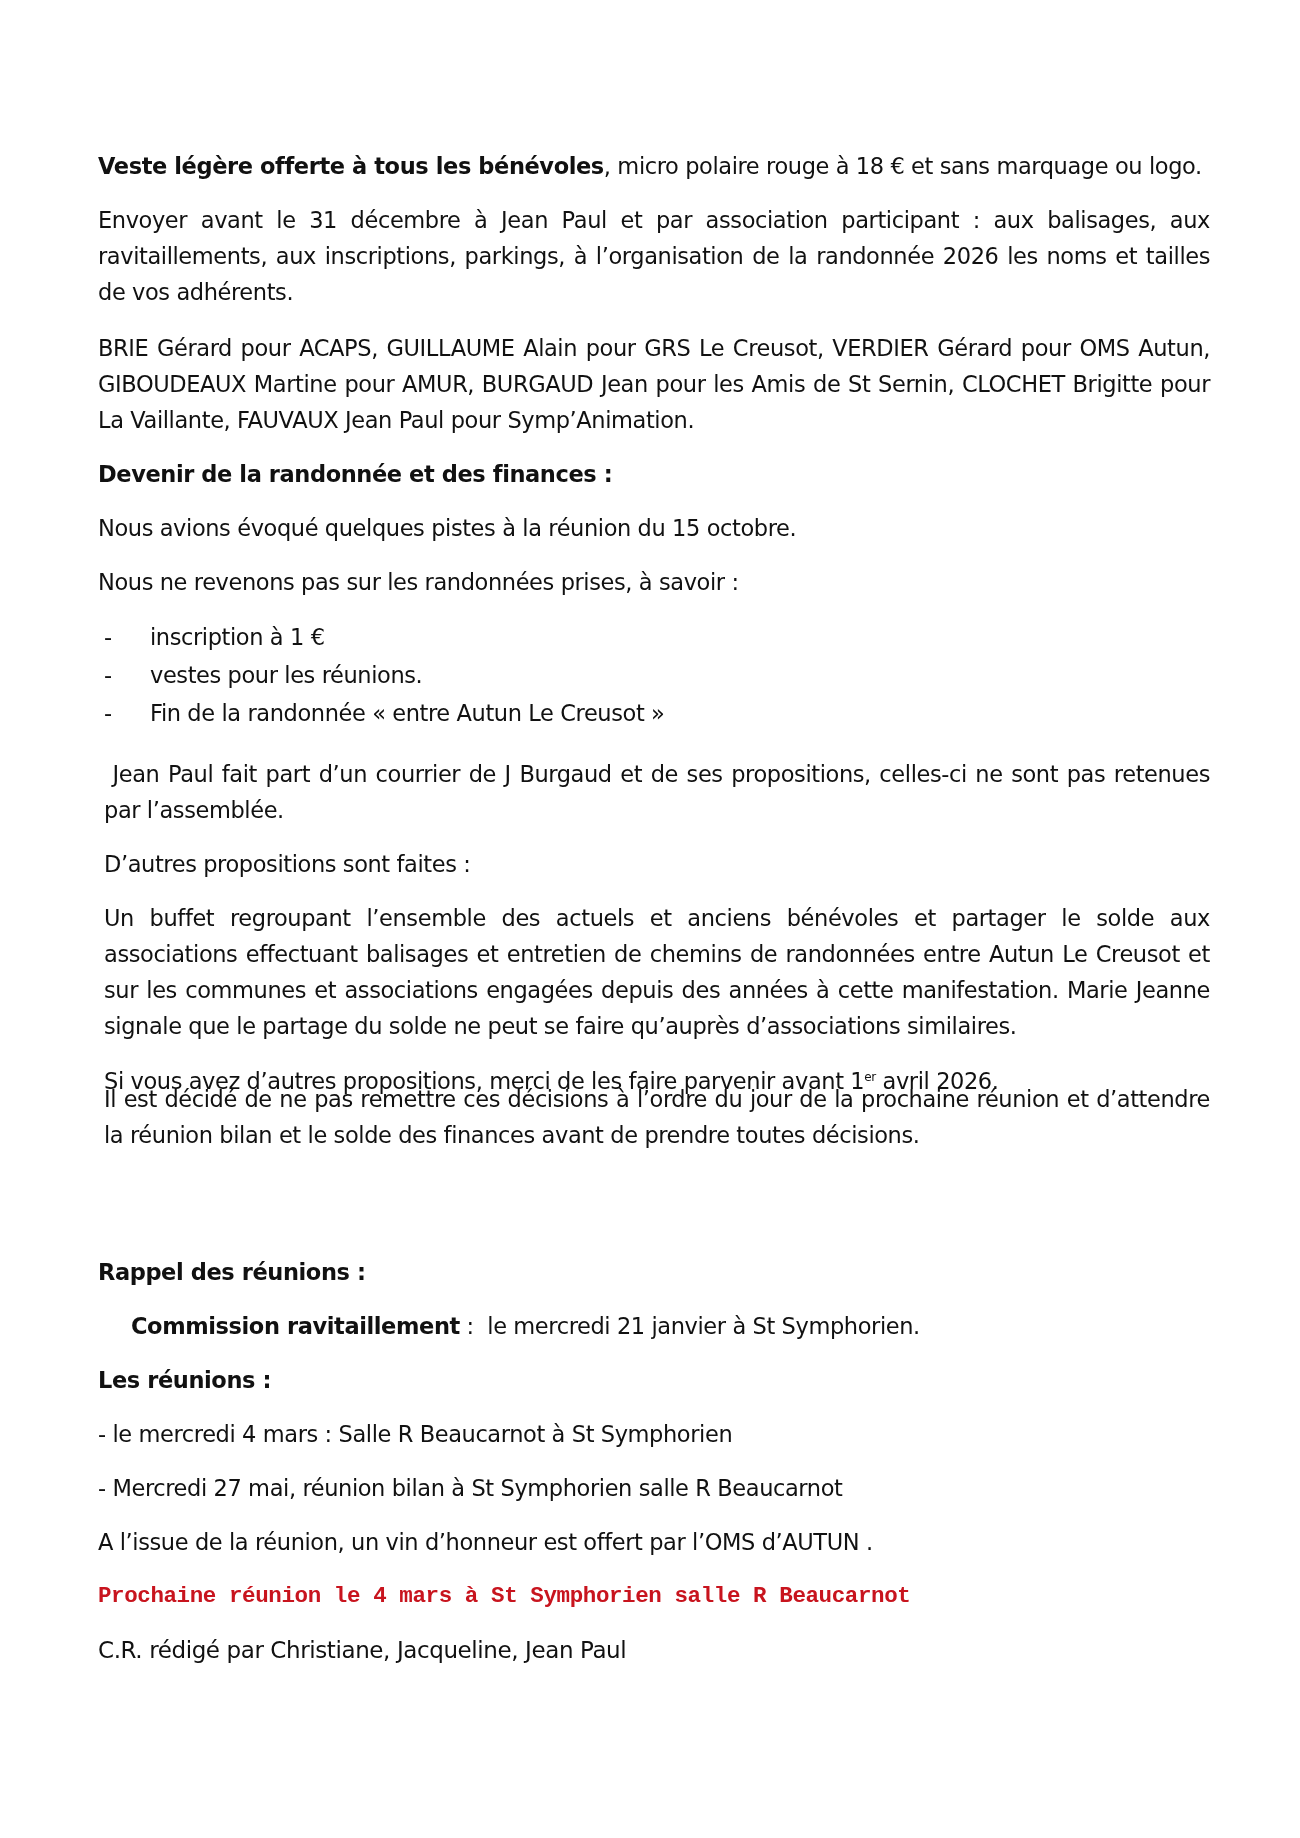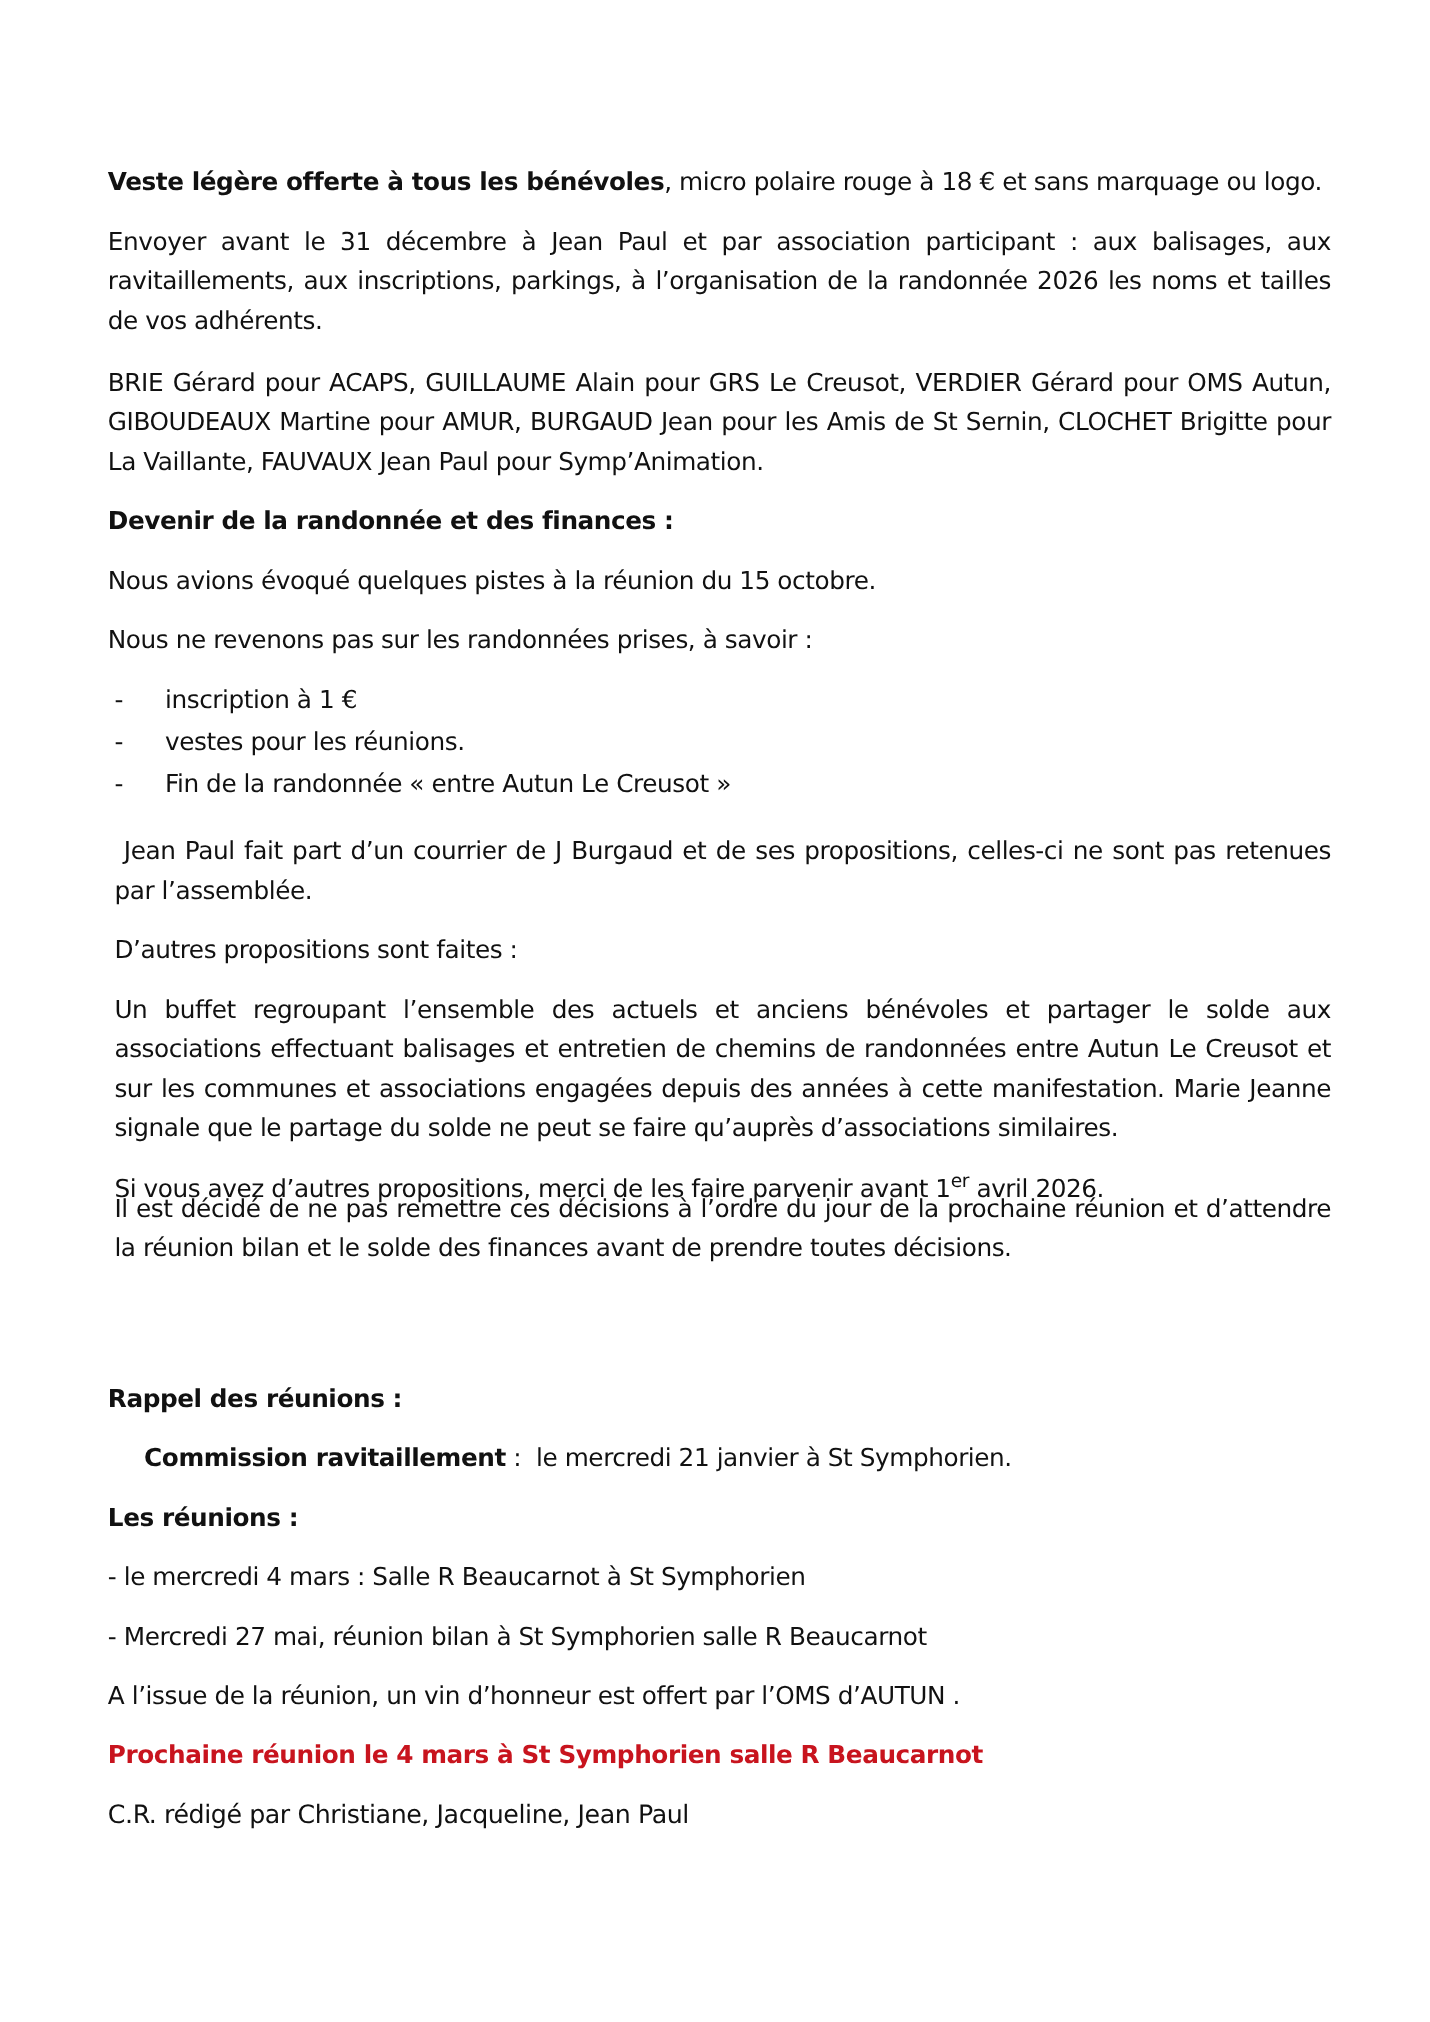--- a/index.html
+++ b/index.html
@@ -4,25 +4,25 @@
 <style>
   html, body { margin: 0; padding: 0; background: #ffffff; }
   body {
     width: 1300px; height: 1838px; position: relative; overflow: hidden;
     font-family: "DejaVu Sans", sans-serif; color: #111111;
   }
   .page { position: absolute; left: 0; top: 0; width: 1048px; height: 1838px; }
   .blk { position: absolute; left: 98px; width: 1112px; font-size: 22.5px; line-height: 36px; letter-spacing: -0.4px; }
   .just { text-align: justify; text-align-last: left; }
   .b { font-weight: bold; }
-  .red { color: #c8141e; }
+  .red { color: #c8141e; font-family: Liberation Mono, monospace; }
   .list-item { display: flex; }
   .list-item .dash { width: 46px; flex: none; padding-left: 6px; }
   .small { font-size: 23px; }
-  sup { font-size: 17px; line-height: 0; }
+  sup { font-size: 12px; line-height: 0; }
 </style>
 </head>
 <body>
 
 <div class="page">
 
   <div class="blk" style="top:148px;">
     <span class="b">Veste légère offerte à tous les bénévoles</span><span>, micro polaire rouge à 18 € et sans marquage ou logo.</span>
   </div>
 

